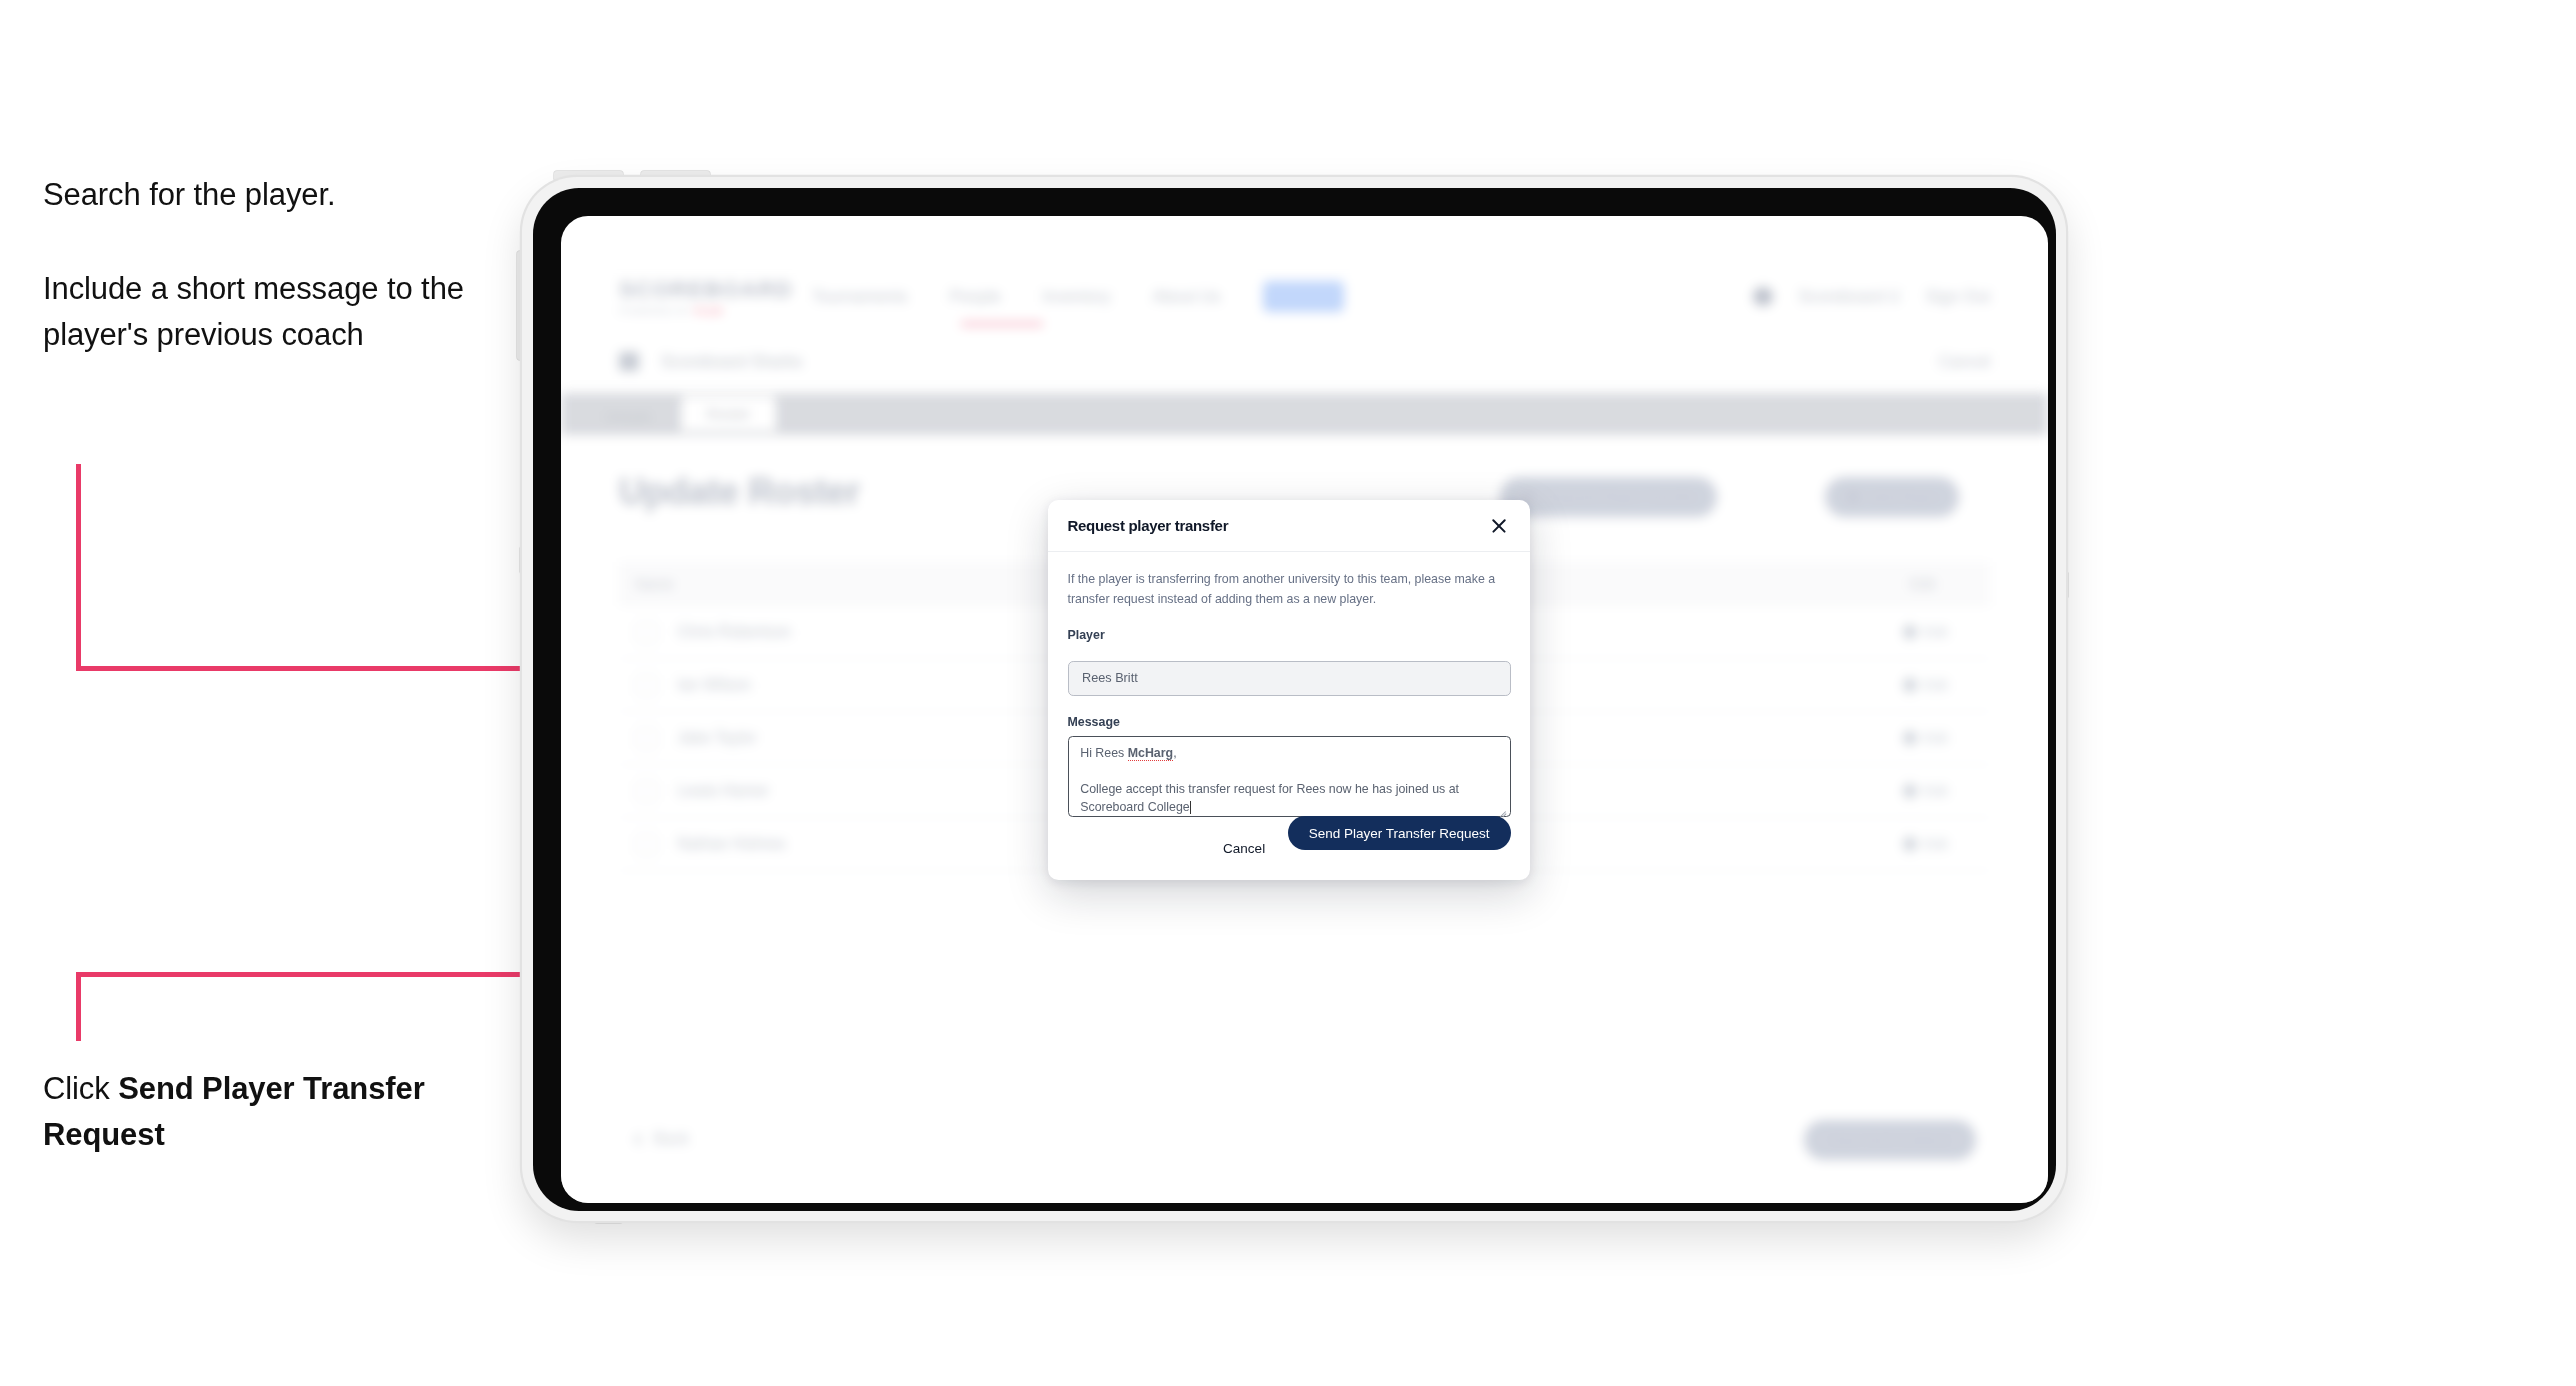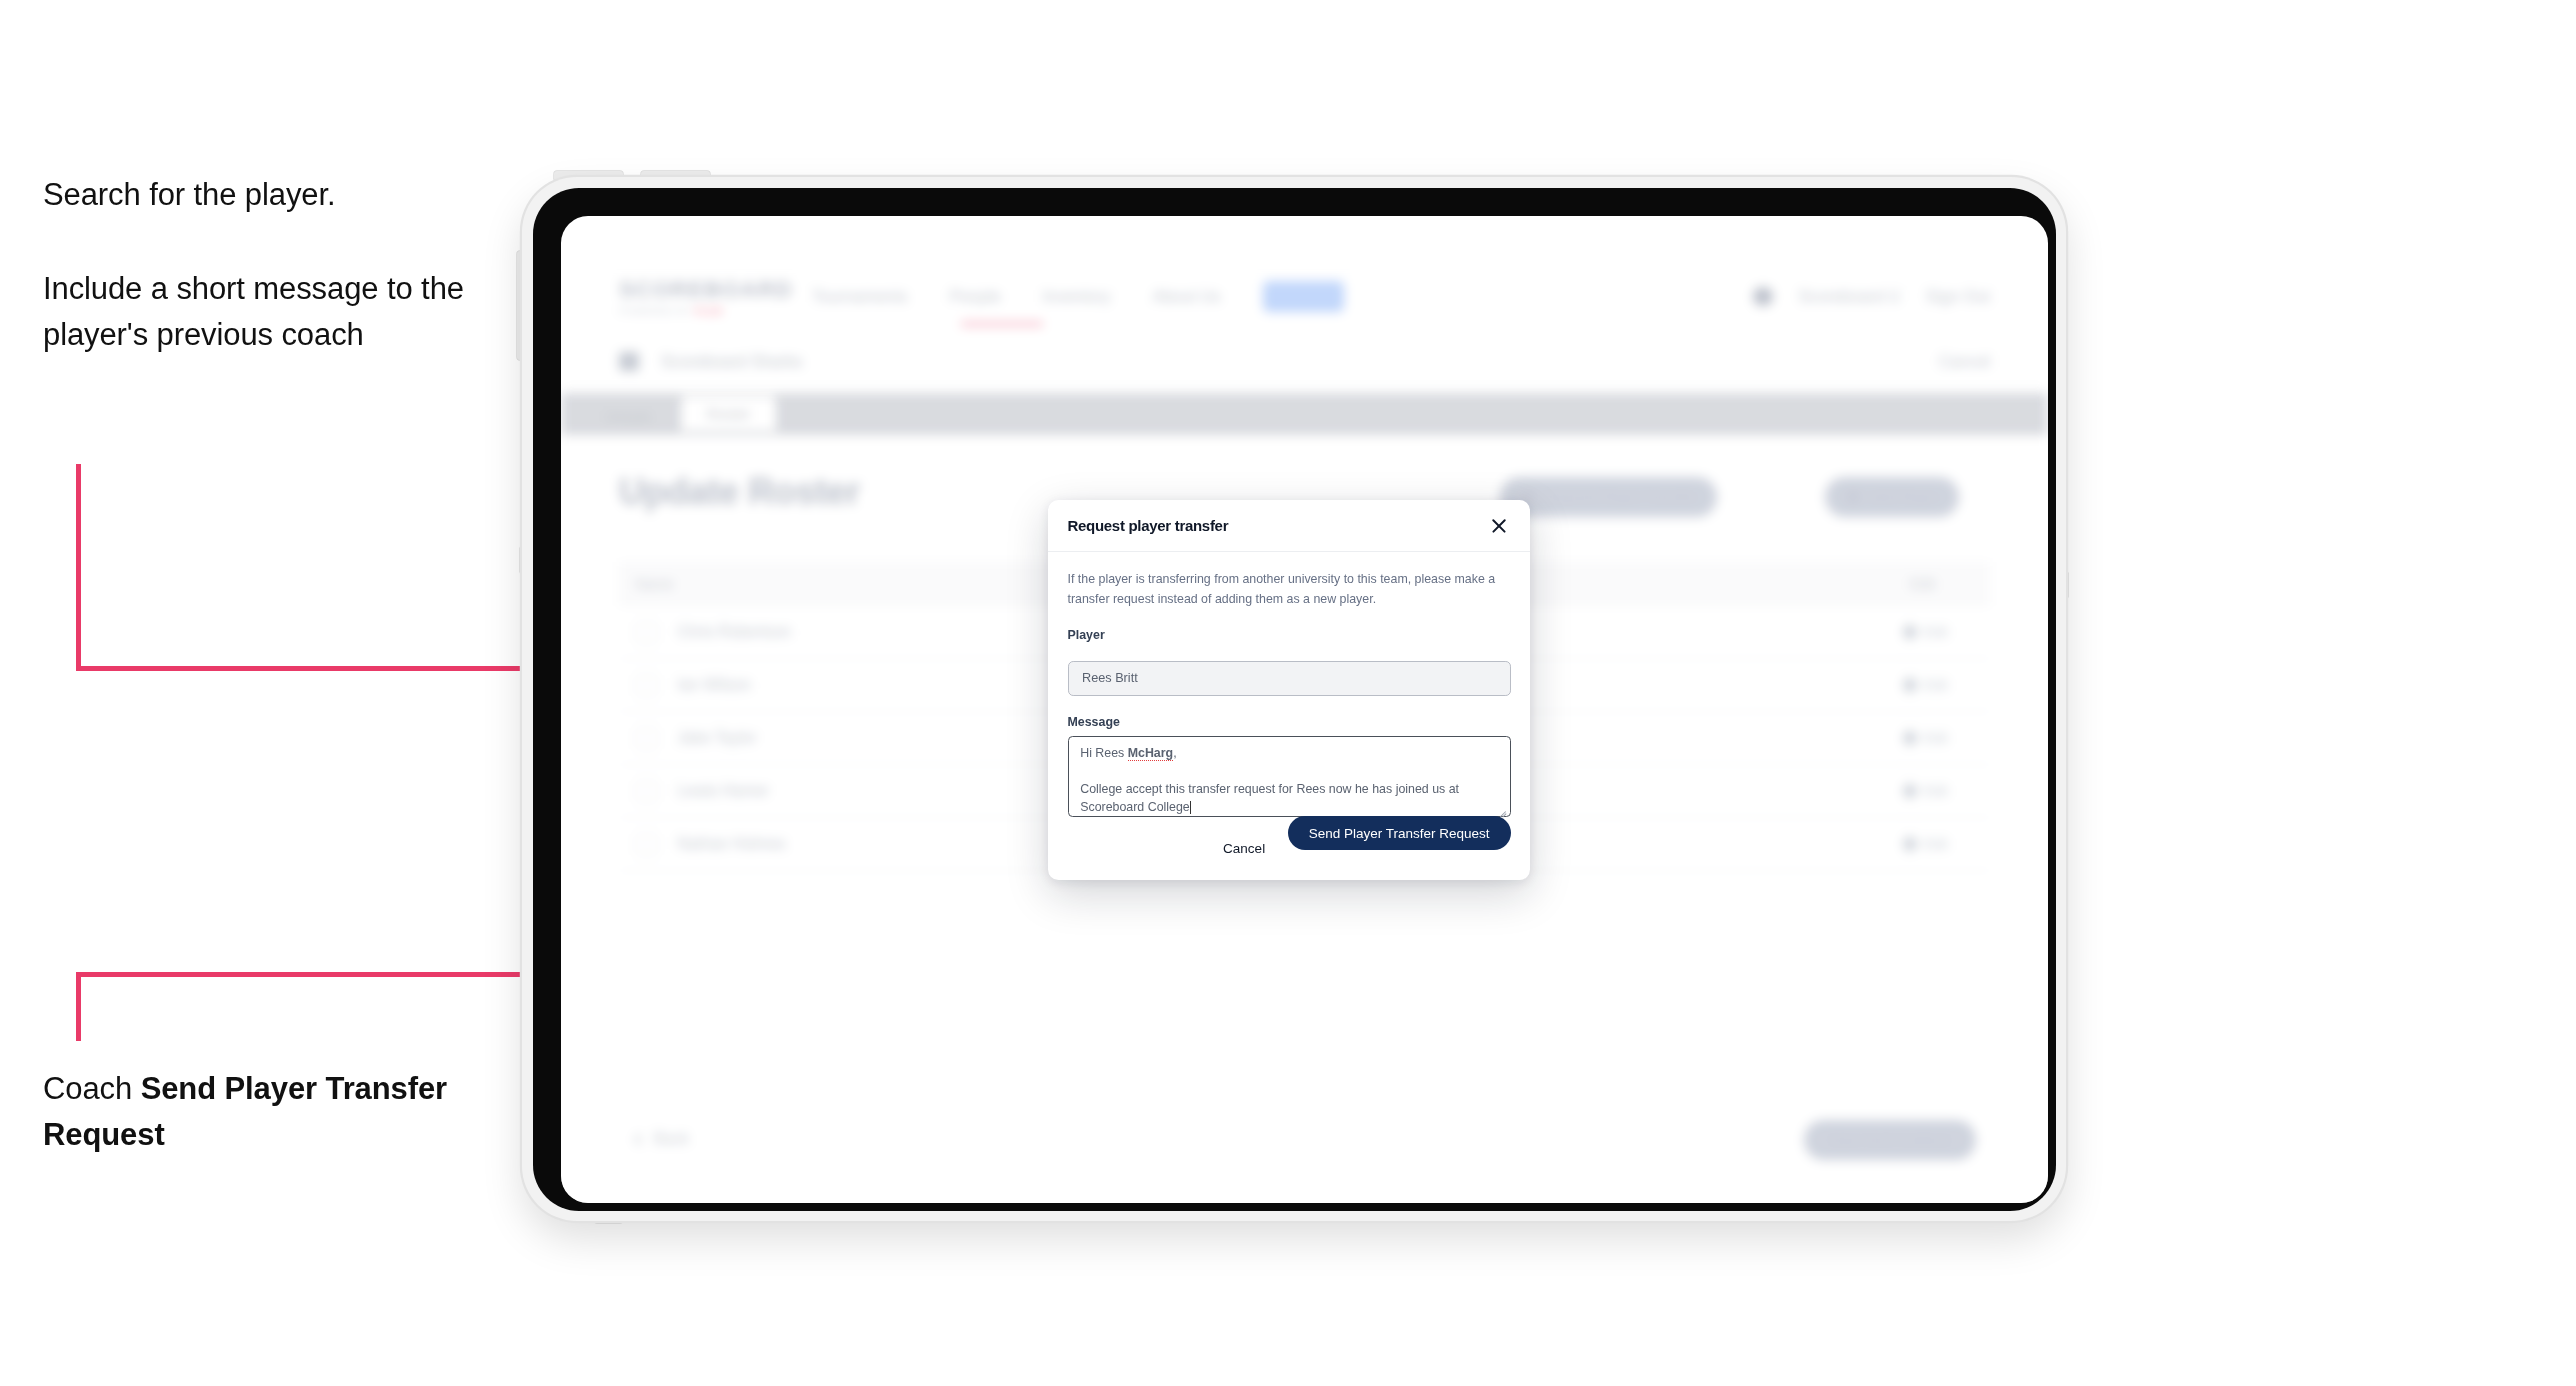--- a/index.html
+++ b/index.html
@@ -239,21 +239,21 @@
 <body>
 
 <div id="stage">
 
   <div class="annot" id="annot-top">
     <div>Search for the player.</div>
     <div class="para2">Include a short message to the player's previous coach</div>
   </div>
 
   <div class="annot" id="annot-bottom">
-    <span>Coach </span><b>Send Player Transfer Request</b>
+    <span>Click </span><b>Send Player Transfer Request</b>
   </div>
 
   <div class="pinkline vline1"></div>
   <div class="pinkline hline1"></div>
   <svg class="arrow1" viewBox="0 0 70 70">
     <path d="M22 14 L48 35 L22 56" fill="none" stroke="#E93A68" stroke-width="7" stroke-linecap="round" stroke-linejoin="round"></path>
   </svg>
 
   <div class="pinkline hline2"></div>
   <div class="pinkline vline2"></div>

